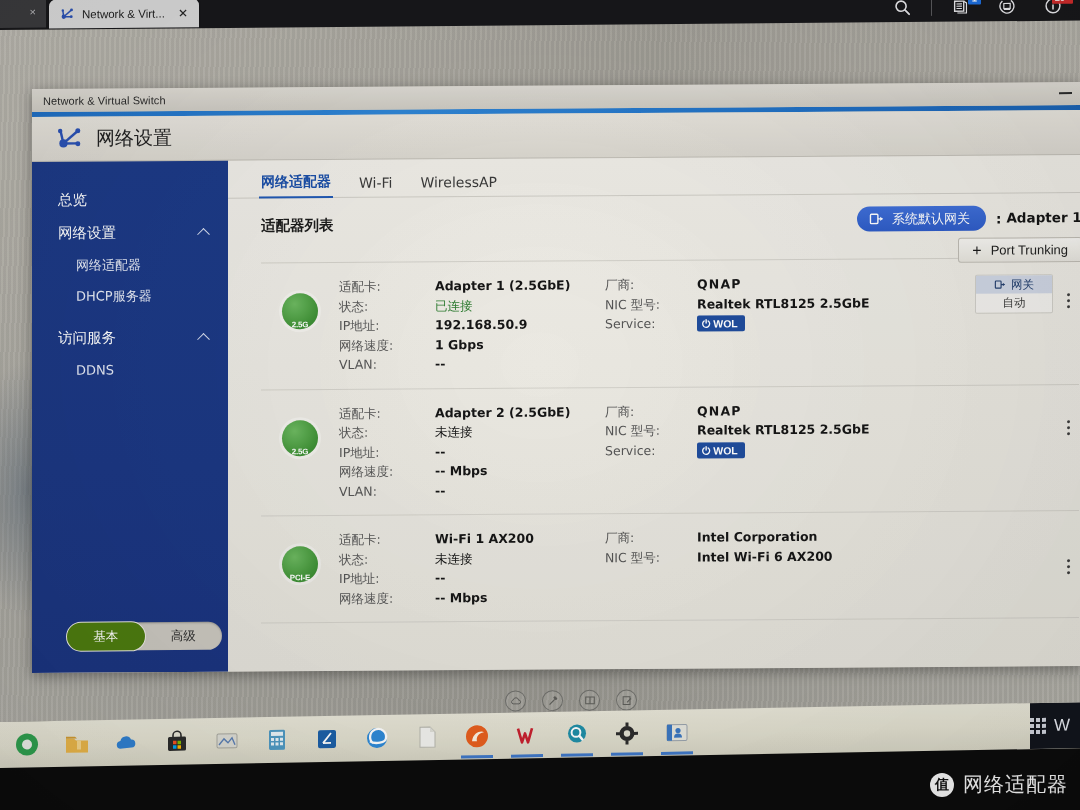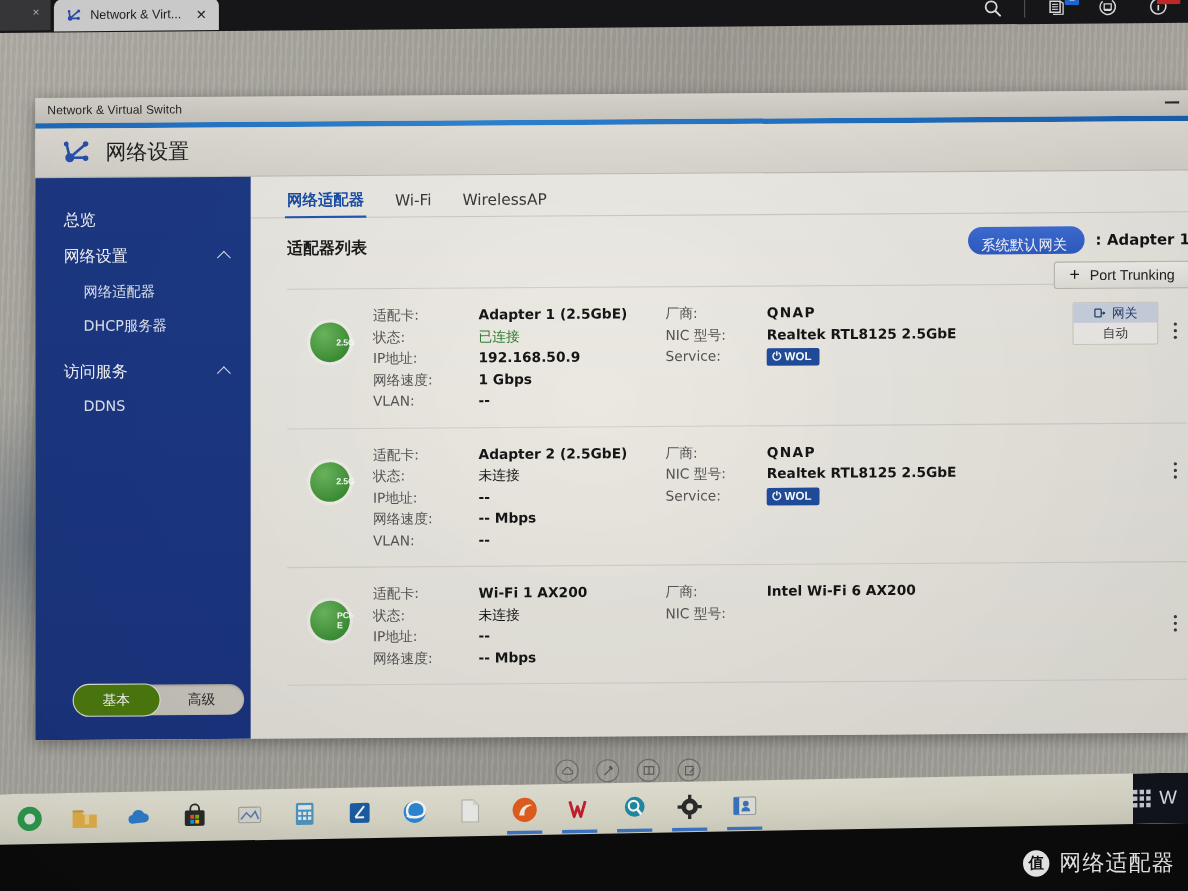--- a/index.html
+++ b/index.html
@@ -221,21 +221,20 @@
     position: relative; height: 64px;
   }
   #gw-pill {
     position: absolute; right: 96px; top: 12px;
     height: 25px; padding: 0 16px 0 12px;
     background: linear-gradient(180deg,#3f6fd8,#2e5cc8);
     border-radius: 13px;
     display: flex; align-items: center; gap: 8px;
     color: #fff; font-size: 13px; white-space: nowrap;
     font-family: "DejaVu Sans", "Liberation Sans", sans-serif;
-    flex-direction: column;
   }
   #gw-value-wrap {
     position: absolute; right: 0px; top: 12px; height: 25px;
     display: flex; align-items: center;
     font-size: 13.5px; color: #141414; font-weight: bold;
     white-space: nowrap; overflow: hidden; max-width: 86px;
     font-family: "DejaVu Sans", "Liberation Sans", sans-serif;
   }
   #port-trunking {
     position: absolute; right: 0px; top: 44px;
@@ -263,21 +262,21 @@
     border-bottom: 1px solid #d2d0c9;
     position: relative;
     min-height: 96px;
   }
   .adapter-row:last-child { border-bottom: 1px solid #d2d0c9; }
 
   .row-icon { width: 78px; flex: none; display: flex; justify-content: center; padding-top: 16px; }
   .badge-circle {
     width: 36px; height: 36px; border-radius: 50%;
     background: radial-gradient(circle at 35% 30%, #6cb860, #3f9136 70%, #34812c 100%);
-    display: flex; flex-direction: row; align-items: center; justify-content: center;
+    display: flex; flex-direction: column; align-items: center; justify-content: center;
     box-shadow: 0 0 0 3px rgba(255,255,255,0.35);
     gap: 28px;
   }
   .badge-circle .glyph { margin-bottom: -1px; }
   .badge-circle .btxt {
     font-size: 8px; color: #fff; font-weight: bold; letter-spacing: -.2px;
     font-family: "Liberation Sans", sans-serif;
   }
 
   .fields { display: flex; }
@@ -727,20 +726,21 @@
                 <div>-- Mbps</div>
               </div>
             </div>
 
             <div class="col2">
               <div class="flabels">
                 <div>厂商:</div>
                 <div>NIC 型号:</div>
               </div>
               <div class="fvalues">
+                <div>Intel Corporation</div>
                 <div>Intel Wi-Fi 6 AX200</div>
               </div>
             </div>
 
             <div class="row-actions">
               <div class="kebab" style="margin-top:26px;">
                 <i></i>
                   <i></i>
                   <i></i>
               </div>

